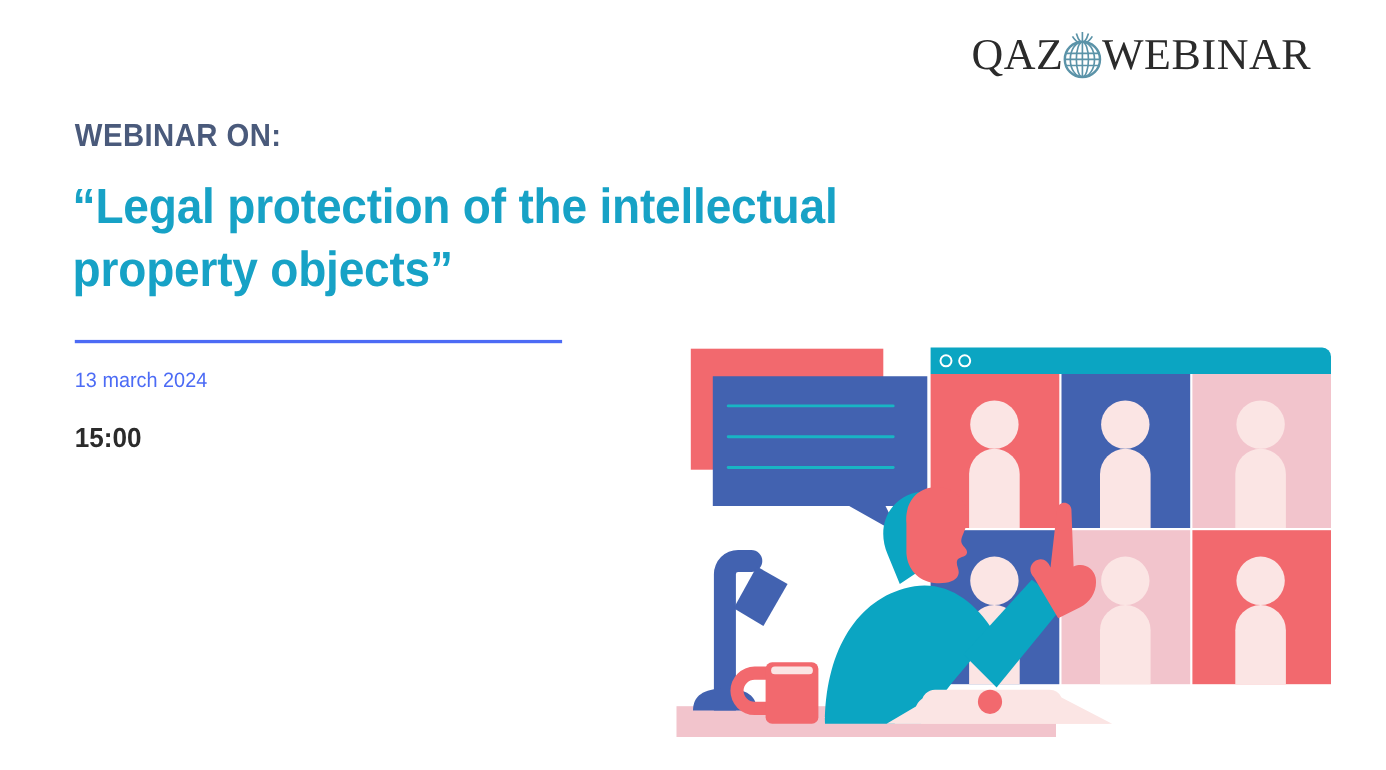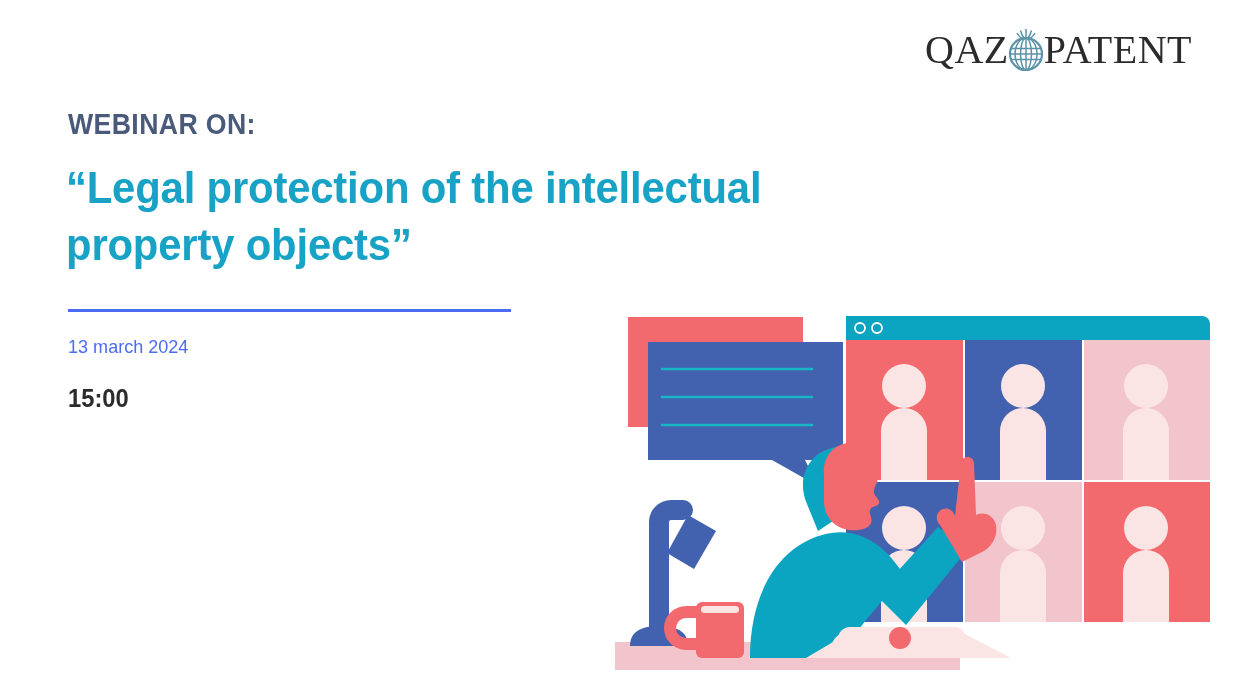--- a/index.html
+++ b/index.html
@@ -115,21 +115,21 @@
       <ellipse cx="22" cy="27" rx="16" ry="16" fill="none" stroke="#5b93a8" stroke-width="2.2"></ellipse>
       <g stroke="#5b93a8" stroke-width="1.5" fill="none">
         <line x1="6.2" y1="21.5" x2="37.8" y2="21.5"></line>
         <line x1="6.2" y1="27" x2="37.8" y2="27"></line>
         <line x1="6.2" y1="32.5" x2="37.8" y2="32.5"></line>
         <ellipse cx="22" cy="27" rx="5.5" ry="16"></ellipse>
         <ellipse cx="22" cy="27" rx="11" ry="16"></ellipse>
         <line x1="22" y1="11" x2="22" y2="43"></line>
       </g>
     </svg>
-    <span class="logo-text">PATENT</span>
+    <span class="logo-text">WEBINAR</span>
   </div>
 
   <div class="kicker">WEBINAR ON:</div>
   <div class="headline">“Legal protection of the intellectual property objects”</div>
   <div class="divider"></div>
   <div class="date">13 march 2024</div>
   <div class="time">15:00</div>
 
   <div class="illus">
     <svg viewBox="0 0 620 390" xmlns="http://www.w3.org/2000/svg" aria-hidden="true">

